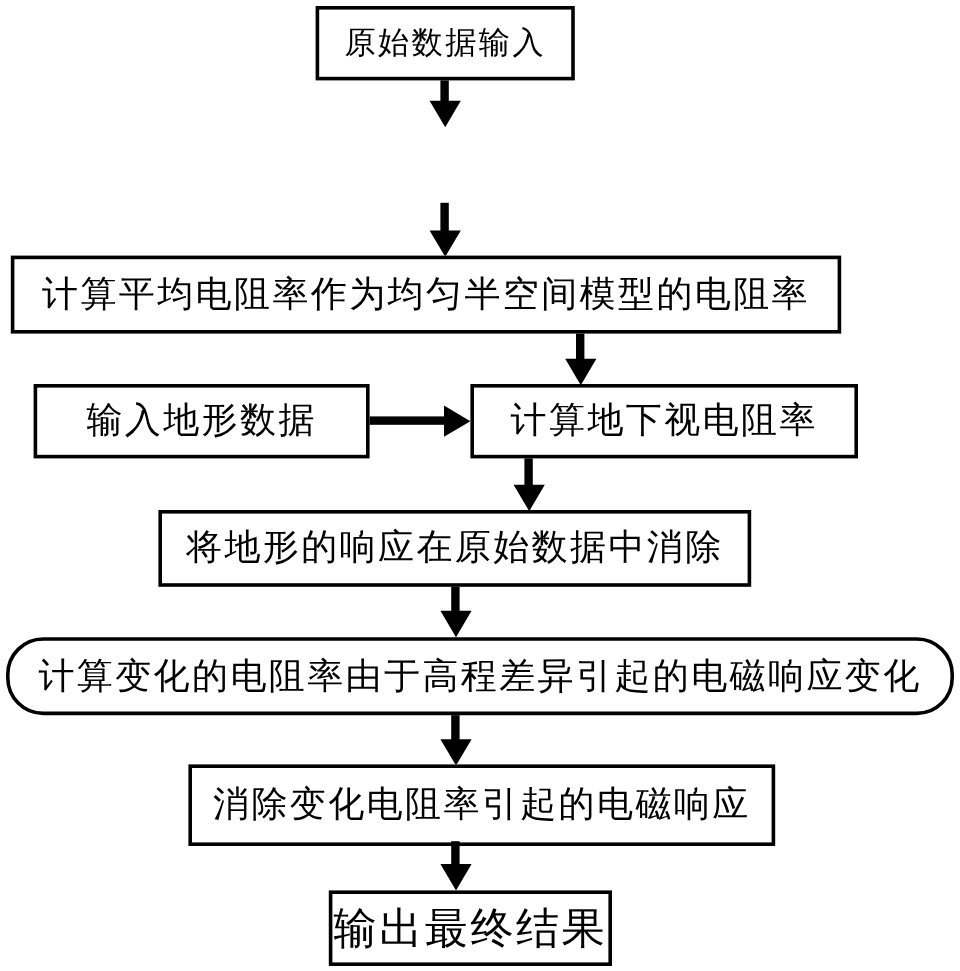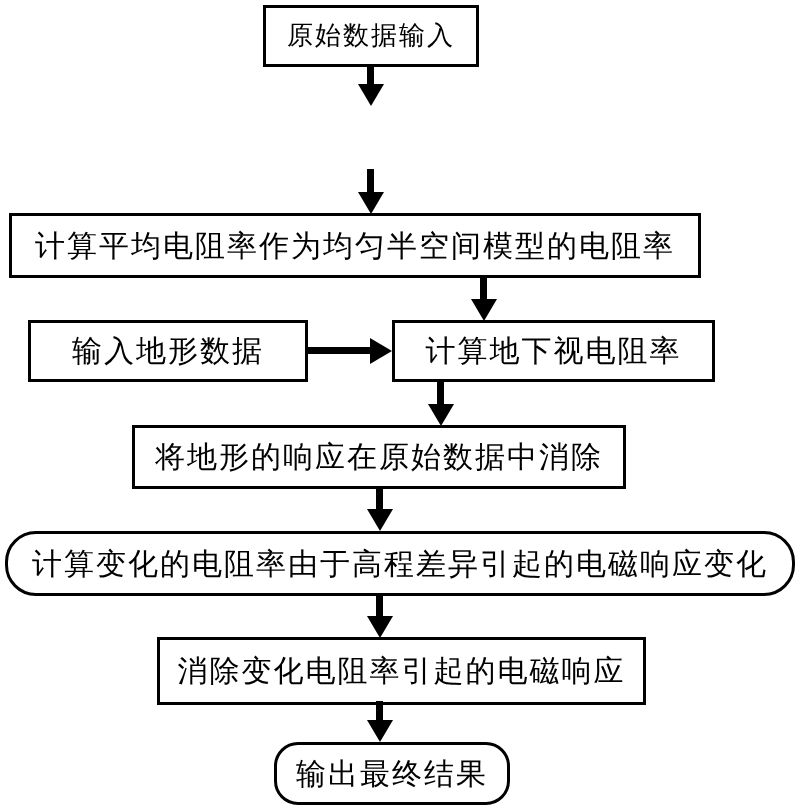--- a/index.html
+++ b/index.html
@@ -35,21 +35,21 @@
   }
   
   #node-raw-data-input      { left: 263px; top: 5px;   width: 216px; height: 62px;  font-size: 26px; }
   #node-calc-apparent-res   { left: 223px; top: 105px; width: 298px; height: 64px;  font-size: 30px; }
   #node-calc-average-res    { left: 9px;   top: 213px; width: 692px; height: 65px;  font-size: 30px; text-align: center; }
   #node-input-terrain-data  { left: 28px;  top: 320px; width: 280px; height: 62px;  font-size: 30px; }
   #node-calc-terrain-em     { left: 392px; top: 320px; width: 323px; height: 62px;  font-size: 30px; }
   #node-remove-terrain-resp { left: 132px; top: 425px; width: 494px; height: 64px;  font-size: 30px; }
   #node-calc-elev-variation { left: 5px;   top: 531px; width: 790px; height: 65px;  font-size: 30px; border-radius: 31px; }
   #node-remove-var-res      { left: 157px; top: 637px; width: 489px; height: 68px;  font-size: 30px; }
-  #node-output-final-result { left: 274px; top: 742px; width: 236px; height: 63px;  font-size: 30px; border-radius: 24px; }
+  #node-output-final-result { left: 274px; top: 742px; width: 236px; height: 63px;  font-size: 36px; }
 
   
   .conn-v {
     position: absolute;
     width: 7px;
     background: #000000;
   }
   
   .conn-h {
     position: absolute;

